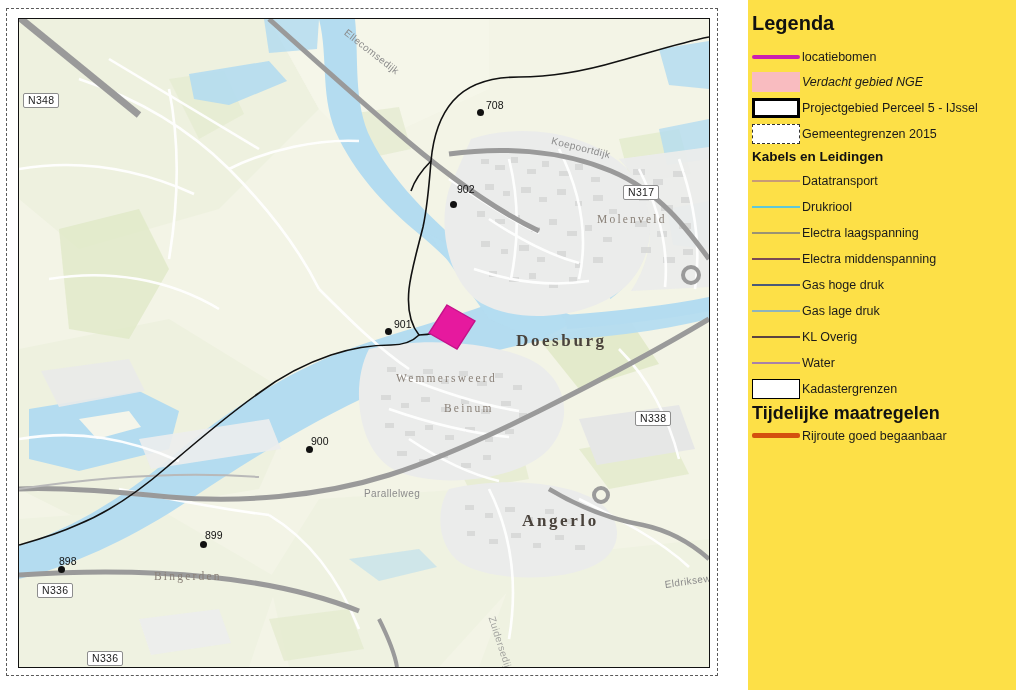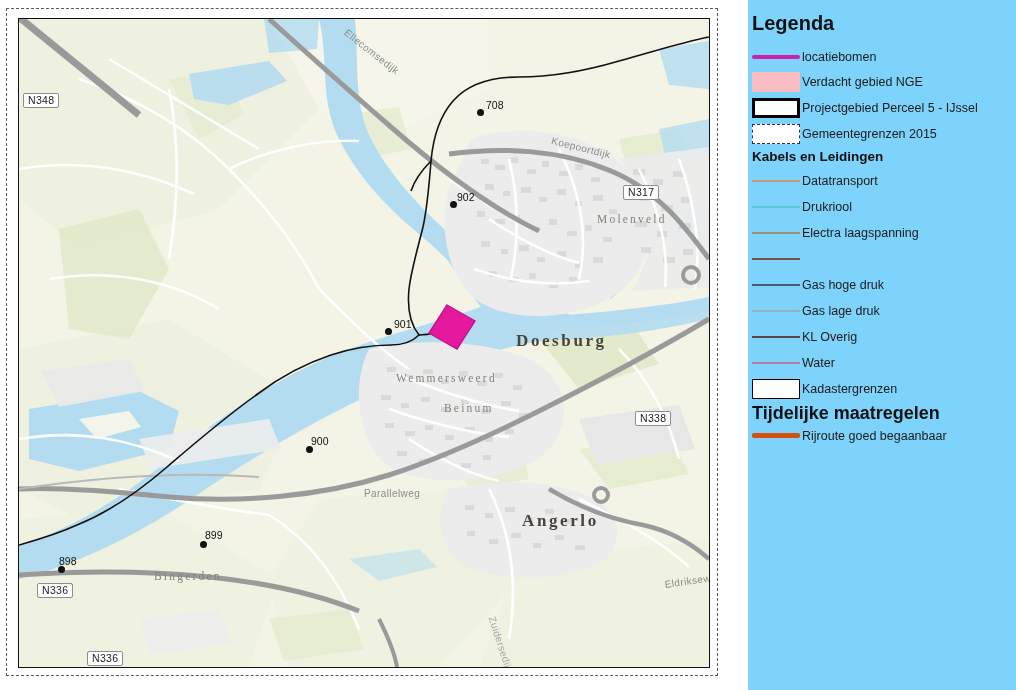--- a/index.html
+++ b/index.html
@@ -25,21 +25,21 @@
 
   .place{position:absolute;white-space:nowrap;font-family:"Liberation Serif",serif;
       color:#5a5149;}
   .place.major{font-size:17px;letter-spacing:2.6px;color:#4a433c;font-weight:700;}
   .place.minor{font-size:11.5px;letter-spacing:2.2px;color:#8a8178;}
 
   .roadlbl{position:absolute;white-space:nowrap;font-size:10px;color:#8b8b8b;
       font-family:"Liberation Sans",sans-serif;letter-spacing:.4px;}
 
   
-  #legend{position:absolute;left:748px;top:0;width:268px;height:690px;background:#7dd3fc;}
+  #legend{position:absolute;left:748px;top:0;width:268px;height:690px;background:#fde047;}
   #legend-title{position:absolute;left:4px;top:12px;font-size:20px;font-weight:bold;color:#111;
       font-family:"Liberation Sans",sans-serif;}
   .leg-row{position:absolute;left:0;width:268px;height:26px;}
   .leg-sw{position:absolute;left:4px;top:0;width:48px;height:26px;}
   .leg-txt{position:absolute;left:54px;top:0;height:26px;line-height:26px;
       font-size:12.5px;color:#1a1a1a;white-space:nowrap;font-family:"Liberation Sans",sans-serif;}
   .leg-head{position:absolute;left:4px;font-size:13.5px;font-weight:bold;color:#111;
       font-family:"Liberation Sans",sans-serif;white-space:nowrap;}
 
   .sw-line{position:absolute;left:0;top:12px;width:48px;height:2px;}
@@ -313,21 +313,21 @@
         <div class="shield" style="left:4px;top:74px;">N348</div>
         <div class="shield" style="left:604px;top:166px;">N317</div>
         <div class="shield" style="left:616px;top:392px;">N338</div>
         <div class="shield" style="left:18px;top:564px;">N336</div>
         <div class="shield" style="left:68px;top:632px;">N336</div>
 
         <div class="pt-dot" style="left:458px;top:90px;"></div>
         <div class="pt-lbl" style="left:467px;top:80px;">708</div>
 
         <div class="pt-dot" style="left:431px;top:182px;"></div>
-        <div class="pt-lbl" style="left:438px;top:172px;">902</div>
+        <div class="pt-lbl" style="left:438px;top:164px;">902</div>
 
         <div class="pt-dot" style="left:366px;top:309px;"></div>
         <div class="pt-lbl" style="left:375px;top:299px;">901</div>
 
         <div class="pt-dot" style="left:287px;top:427px;"></div>
         <div class="pt-lbl" style="left:292px;top:416px;">900</div>
 
         <div class="pt-dot" style="left:181px;top:522px;"></div>
         <div class="pt-lbl" style="left:186px;top:510px;">899</div>
 
@@ -341,21 +341,21 @@
   <div id="legend">
     <div id="legend-title">Legenda</div>
 
     <div class="leg-row" style="top:44px;">
       <div class="leg-sw">
         <div class="sw-line thick" style="background:#cc1fb0;"></div>
       </div>
       <div class="leg-txt">locatiebomen</div>
     </div>
 
-    <div class="leg-row" style="top:69px;">
+    <div class="leg-row" style="top:69px;font-style:italic;">
       <div class="leg-sw">
         <div class="sw-fill" style="background:#f9bcc0;"></div>
       </div>
       <div class="leg-txt">Verdacht gebied NGE</div>
     </div>
 
     <div class="leg-row" style="top:95px;">
       <div class="leg-sw">
         <div class="sw-box" style="border:3px solid #000;"></div>
       </div>
@@ -389,20 +389,21 @@
       <div class="leg-sw">
         <div class="sw-line" style="background:#9a9373;"></div>
       </div>
       <div class="leg-txt">Electra laagspanning</div>
     </div>
 
     <div class="leg-row" style="top:246px;">
       <div class="leg-sw">
         <div class="sw-line" style="background:#7b4a53;"></div>
       </div>
+      <div class="leg-txt">Electra middenspanning</div>
     </div>
 
     <div class="leg-row" style="top:272px;">
       <div class="leg-sw">
         <div class="sw-line" style="background:#4a5a78;"></div>
       </div>
       <div class="leg-txt">Gas hoge druk</div>
     </div>
 
     <div class="leg-row" style="top:298px;">

